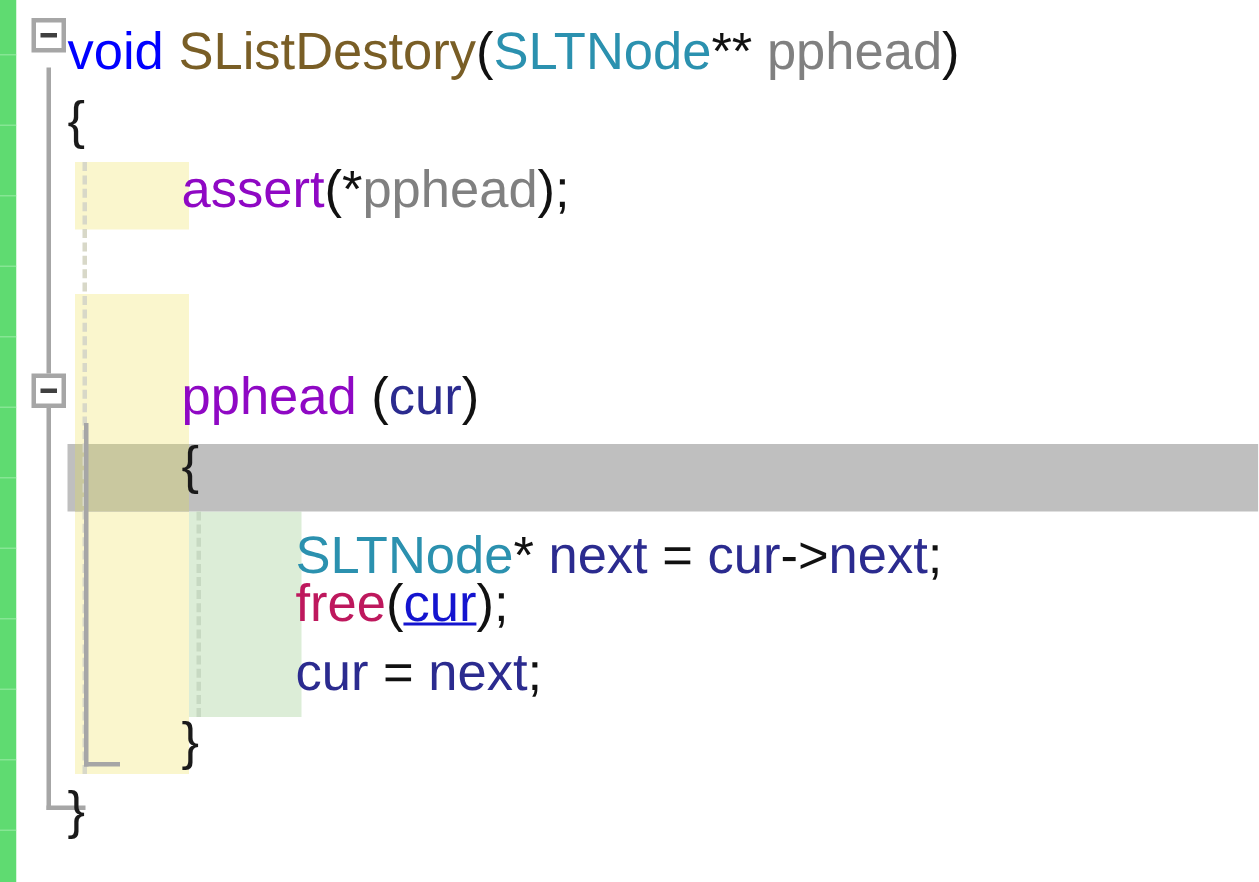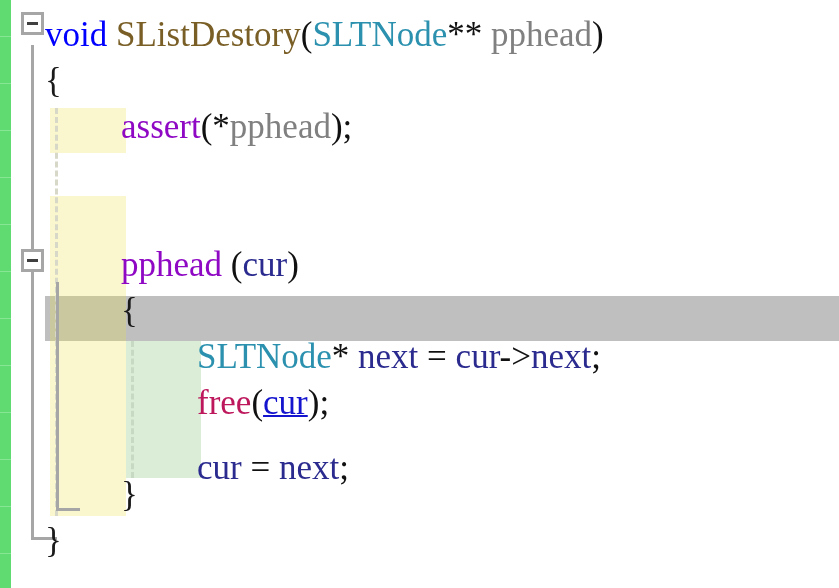--- a/index.html
+++ b/index.html
@@ -105,21 +105,21 @@
     width: 839px;
     height: 588px;
   }
   .line {
     position: absolute;
     left: 0;
     height: 46px;
     line-height: 46px;
     white-space: pre;
     font-size: 35px;
-    font-family: Liberation Serif, serif;
+    font-family: Liberation Sans, sans-serif;
     color: #1a1a1a;
   }
   .kw      { color: #0000ff; }
   .kw2     { color: #8f08c4; }
   .type    { color: #2b91af; }
   .fn      { color: #795e26; }
   .fn2     { color: #be185d; }
   .var     { color: #2b2b8f; }
   .param   { color: #808080; }
   .punct   { color: #111111; }
@@ -173,20 +173,20 @@
     <span class="dash"></span>
   </div>
 
   <div class="code-layer" id="code-layer">
       <div class="line" style="top: 12px; left: 45px;"><span class="kw">void</span><span class="plain"> </span><span class="fn">SListDestory</span><span class="punct">(</span><span class="type">SLTNode</span><span class="op">**</span><span class="plain"> </span><span class="param">pphead</span><span class="punct">)</span></div>
       <div class="line" style="top: 58px; left: 45px;"><span class="brace">{</span></div>
       <div class="line" style="top: 104px; left: 121px;"><span class="kw2">assert</span><span class="punct">(</span><span class="op">*</span><span class="param">pphead</span><span class="punct">)</span><span class="punct">;</span></div>
       <div class="line" style="top: 150px; left: 121px;"></div>
       <div class="line" style="top: 242px; left: 121px;"><span class="kw2">pphead</span><span class="plain"> </span><span class="punct">(</span><span class="var">cur</span><span class="punct">)</span></div>
       <div class="line" style="top: 288px; left: 121px;"><span class="brace">{</span></div>
-      <div class="line" style="top: 334px; left: 197px;"><span class="type">SLTNode</span><span class="op">*</span><span class="plain"> </span><span class="var">next</span><span class="op"> = </span><span class="var">cur</span><span class="op">-&gt;</span><span class="var">next</span><span class="punct">;</span></div>
+      <div class="line" style="top: 348px; left: 197px;"><span class="type">SLTNode</span><span class="op">*</span><span class="plain"> </span><span class="var">next</span><span class="op"> = </span><span class="var">cur</span><span class="op">-&gt;</span><span class="var">next</span><span class="punct">;</span></div>
       <div class="line" style="top: 380px; left: 197px;"><span class="fn2">free</span><span class="punct">(</span><span class="linkref">cur</span><span class="punct">)</span><span class="punct">;</span></div>
-      <div class="line" style="top: 426px; left: 197px; margin-top: 19px;"><span class="var">cur</span><span class="op"> = </span><span class="var">next</span><span class="punct">;</span></div>
+      <div class="line" style="top: 426px; left: 197px;"><span class="var">cur</span><span class="op"> = </span><span class="var">next</span><span class="punct">;</span></div>
       <div class="line" style="top: 472px; left: 121px;"><span class="brace">}</span></div>
       <div class="line" style="top: 518px; left: 45px;"><span class="brace">}</span></div>
     </div>
 
 </div>
 
 </body></html>

